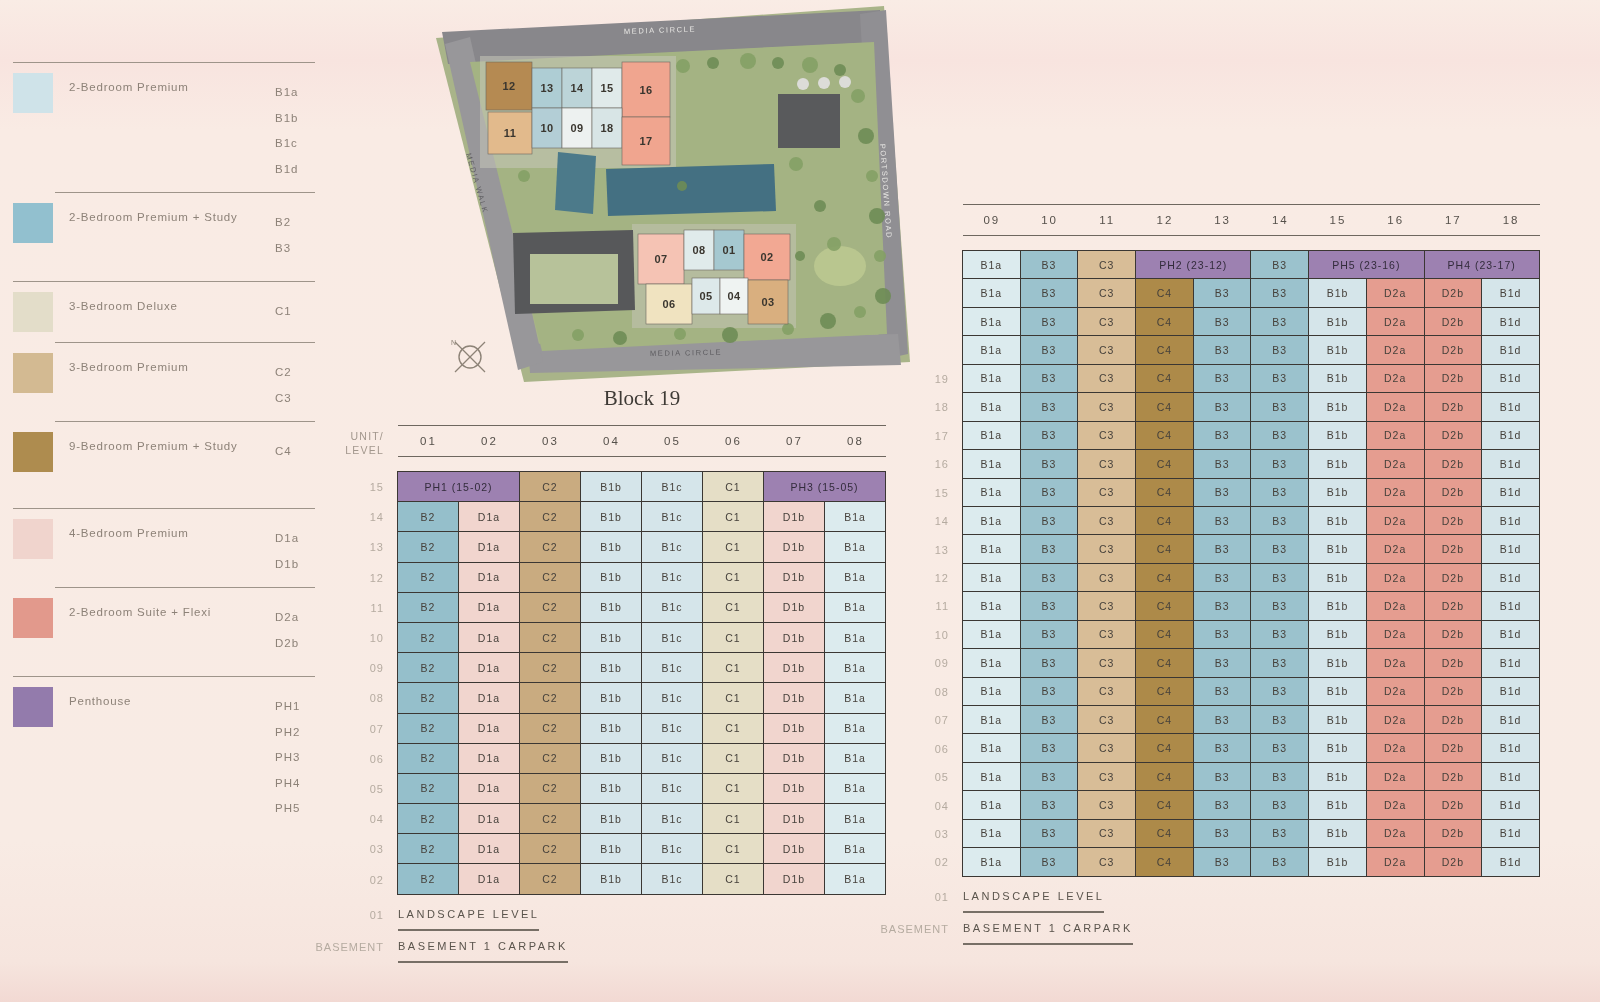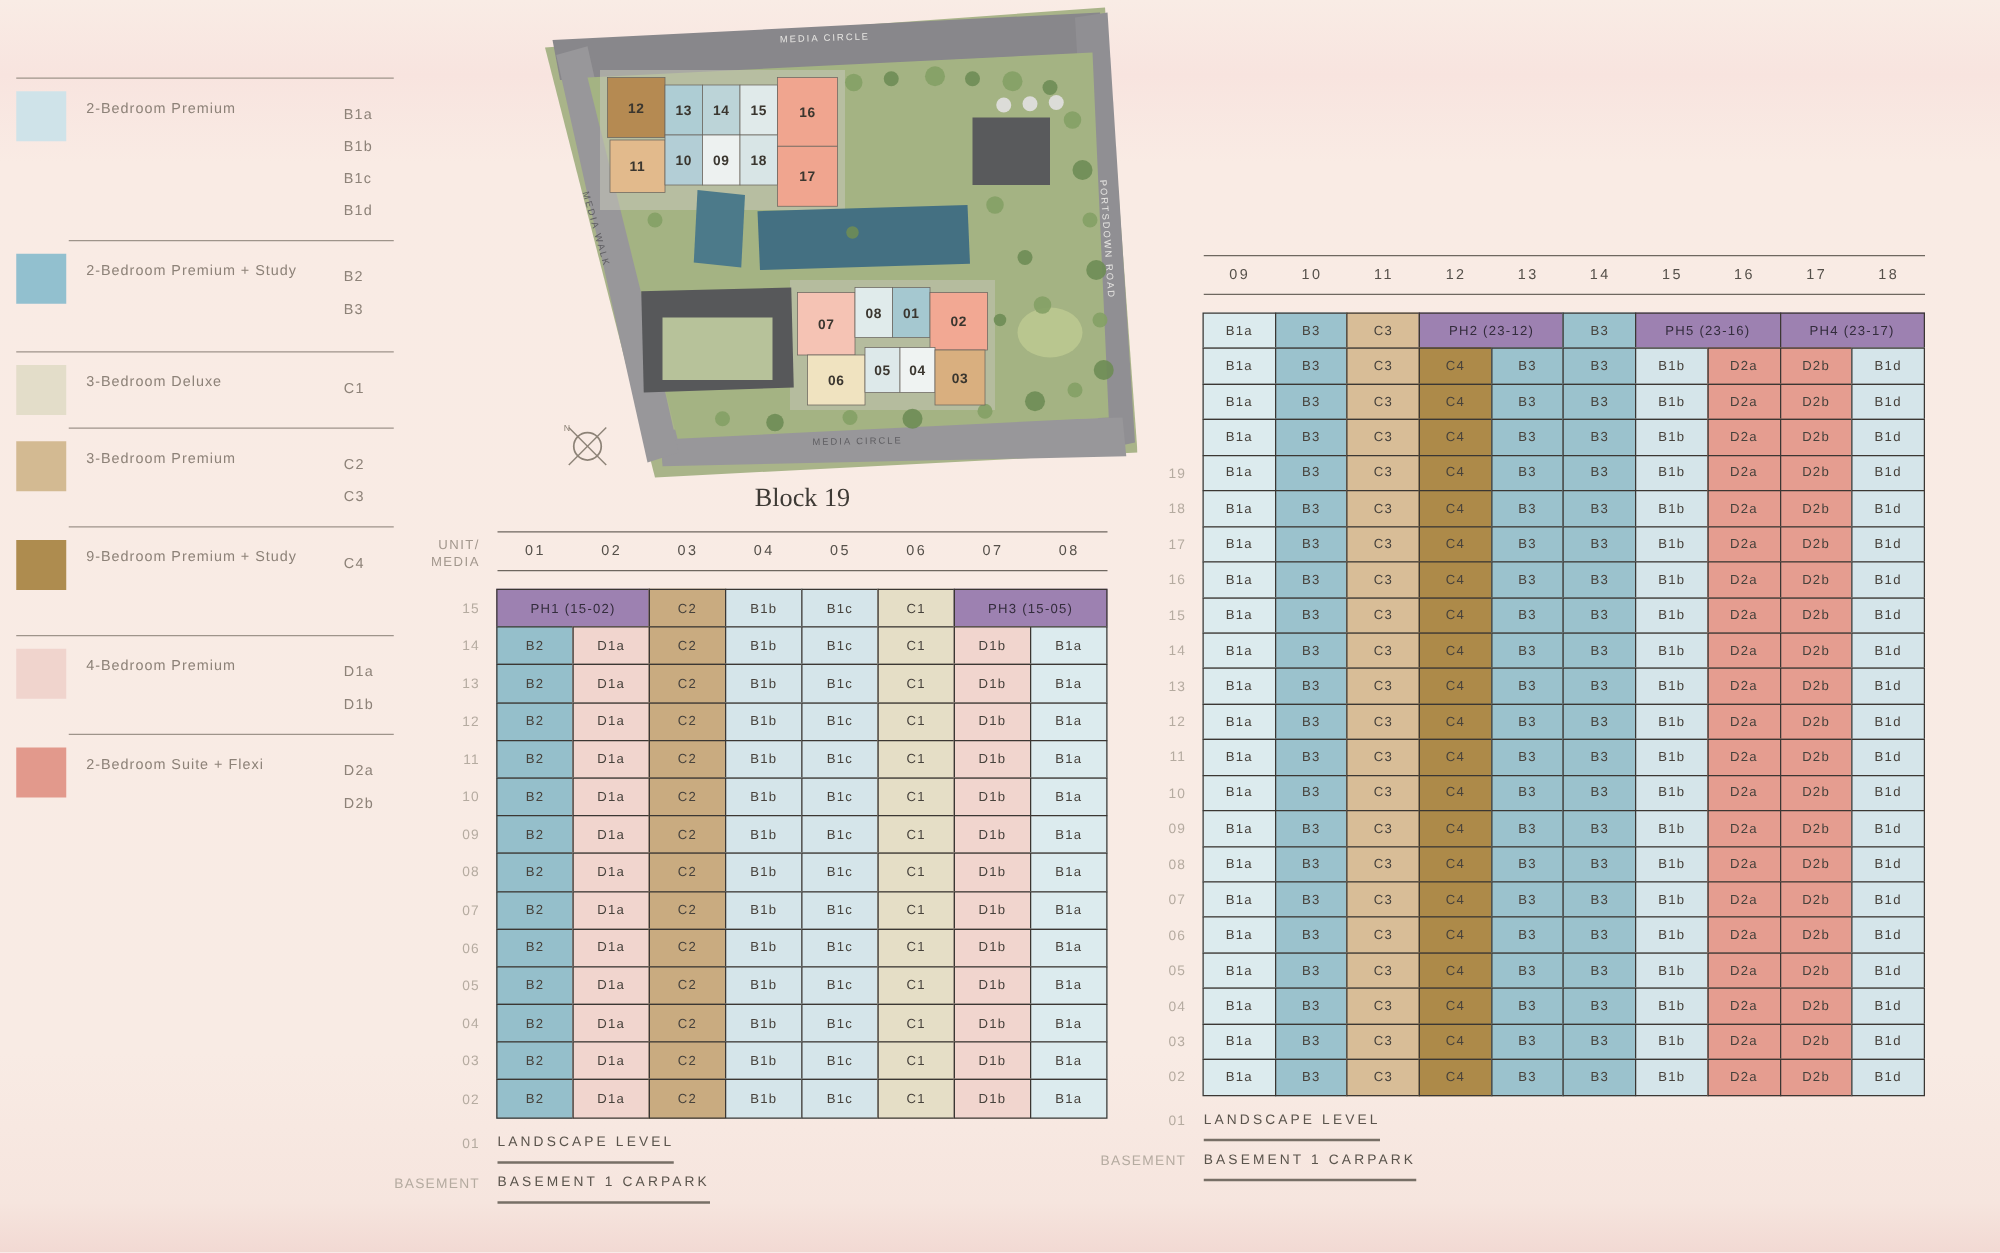--- a/index.html
+++ b/index.html
@@ -106,20 +106,31 @@
       </div>
     </div>
     <div class="lg-group sep-indent">
       <div class="lg-swatch" style="background: rgb(226, 153, 140);"></div>
       <div class="lg-name">2-Bedroom Suite + Flexi</div>
       <div class="lg-codes">
         <div>D2a</div>
         <div>D2b</div>
       </div>
     </div>
+    <div class="lg-group sep-full gap-sm">
+      <div class="lg-swatch" style="background: rgb(147, 123, 172);"></div>
+      <div class="lg-name">Penthouse</div>
+      <div class="lg-codes">
+        <div>PH1</div>
+        <div>PH2</div>
+        <div>PH3</div>
+        <div>PH4</div>
+        <div>PH5</div>
+      </div>
+    </div>
   </div>
 
 <div class="sitemap">
   <svg width="482" height="382" viewBox="0 0 482 382">
 
     <polygon points="8,34 456,2 482,358 96,378" fill="#a9b489"></polygon>
 
     <polygon points="14,28 452,6 455,38 20,60" fill="#88878b"></polygon>
     <polygon points="432,10 458,6 480,350 452,356" fill="#908f93"></polygon>
     <polygon points="100,340 470,330 473,361 102,369" fill="#98979a"></polygon>
@@ -221,21 +232,21 @@
       <line x1="15" y1="-15" x2="-15" y2="15" stroke="#8d8377" stroke-width="1.2"></line>
       <text x="-19" y="-12" font-size="7" fill="#8d8377">N</text>
     </g>
   </svg>
 </div>
 
 <div class="block" id="block18">
   <div class="bt-title">Block 19</div>
   <div class="bt-head">
     <div class="bt-headlabel">UNIT/
-MEDIA</div>
+LEVEL</div>
     <div class="bt-cols">
         <div class="bt-col">01</div>
         <div class="bt-col">02</div>
         <div class="bt-col">03</div>
         <div class="bt-col">04</div>
         <div class="bt-col">05</div>
         <div class="bt-col">06</div>
         <div class="bt-col">07</div>
         <div class="bt-col">08</div>
       </div>

